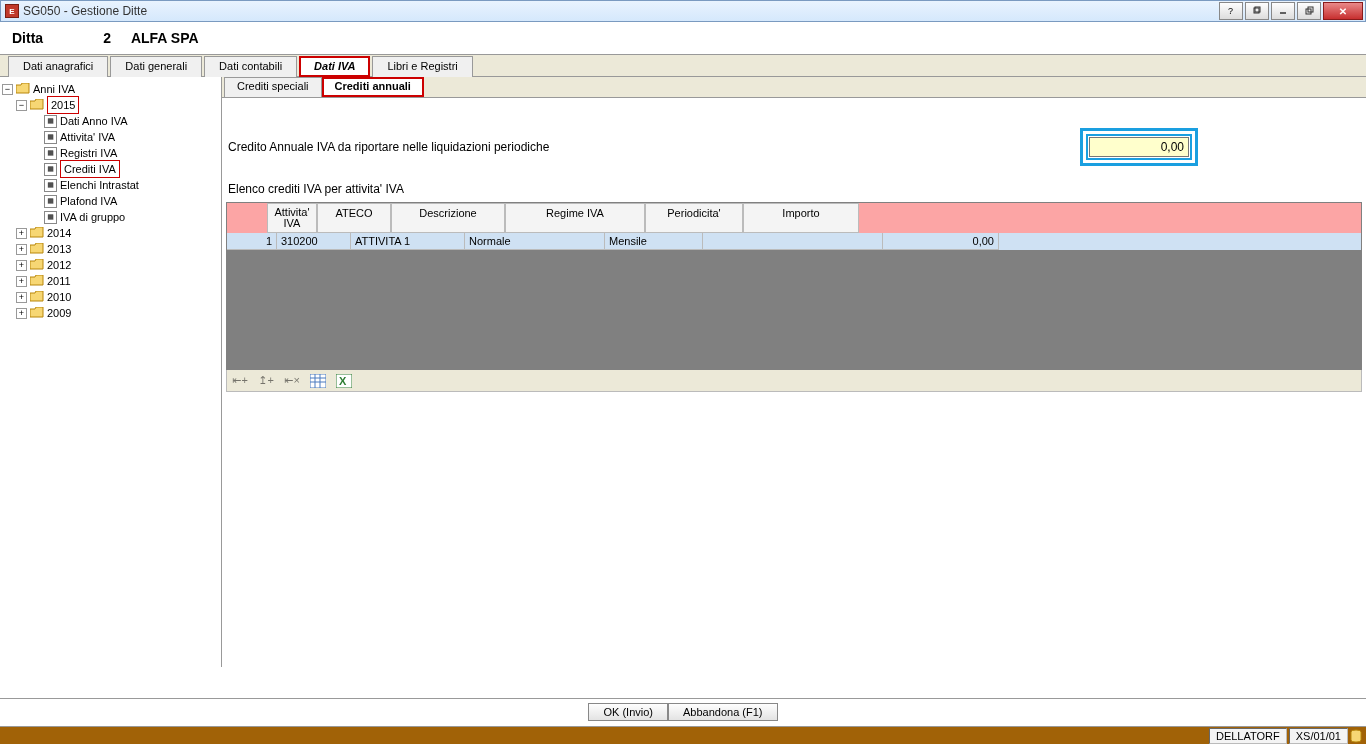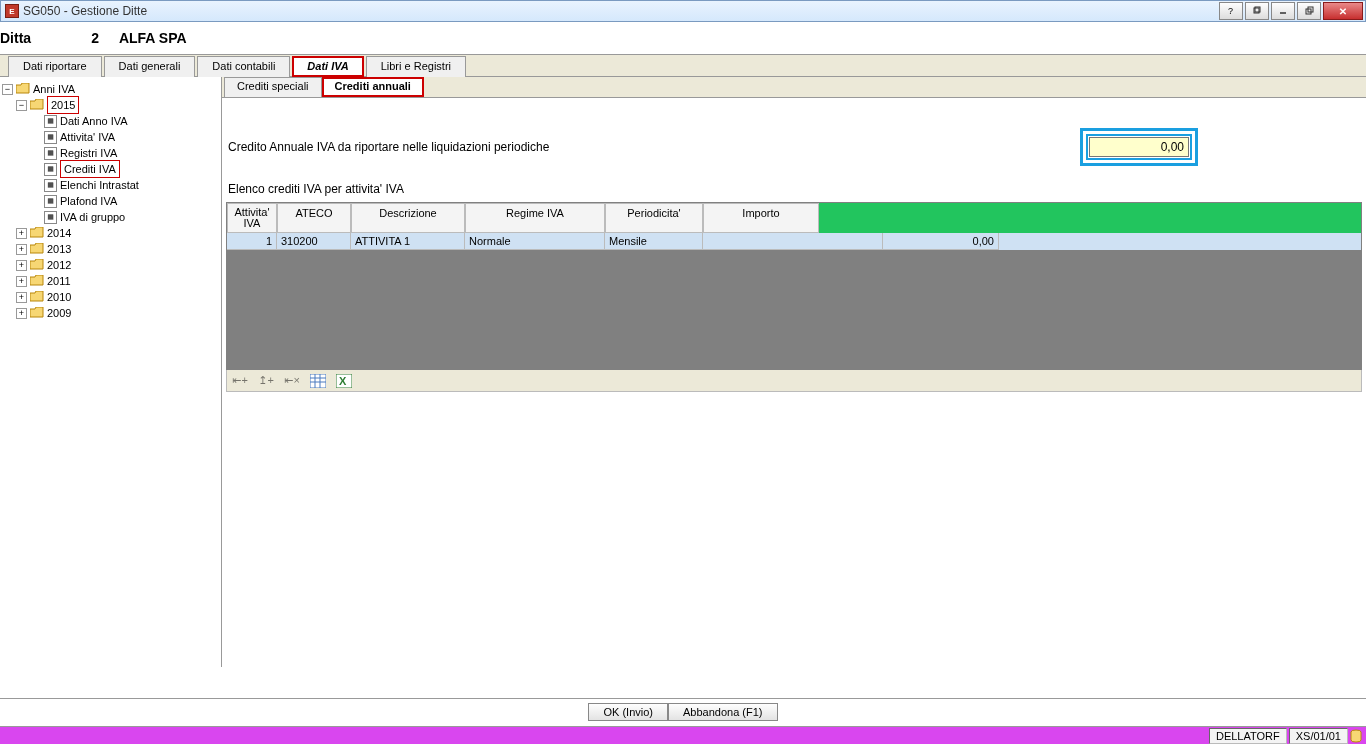--- a/index.html
+++ b/index.html
@@ -8,21 +8,21 @@
 
 .titlebar { background: linear-gradient(#e9f3fe, #d5e8fc); height: 22px; border: 1px solid #7a9ac0; display: flex; align-items: center; padding: 0 4px; position: relative; }
 .titlebar .app-icon { width: 14px; height: 14px; background: #c0392b; border: 1px solid #7a1e12; margin-right: 4px; display: flex; align-items: center; justify-content: center; color: #fff; font-size: 8px; font-weight: bold; }
 .titlebar .title-text { color: #333; font-size: 12px; }
 .titlebar .win-buttons { position: absolute; right: 2px; top: 1px; display: flex; gap: 2px; }
 .win-btn { width: 24px; height: 18px; border: 1px solid #888; background: linear-gradient(#fefefe, #ddd); display: flex; align-items: center; justify-content: center; font-size: 10px; cursor: pointer; }
 .win-btn.close { background: linear-gradient(#e98989, #c72f2f); color: #fff; border-color: #8a1a1a; width: 40px; font-weight: bold; }
 .win-btn svg { width: 10px; height: 10px; }
 
 
-.sub-header { padding: 8px 0; display: flex; align-items: center; gap: 20px; border-bottom: 1px solid #999; }
+.sub-header { padding: 8px 12px; display: flex; align-items: center; gap: 20px; border-bottom: 1px solid #999; }
 .sub-header .ditta-label { font-size: 14px; font-weight: bold; }
 .sub-header .ditta-num { font-size: 14px; font-weight: bold; margin-left: 40px; }
 .sub-header .ditta-name { font-size: 14px; font-weight: bold; }
 
 
 .main-tabs { display: flex; background: #ece9d8; border-bottom: 1px solid #999; height: 22px; padding-left: 8px; }
 .main-tab { padding: 3px 14px; border: 1px solid #999; border-bottom: none; background: #f0f0f0; margin-right: 2px; cursor: pointer; position: relative; top: 1px; }
 .main-tab.active { background: #fff; z-index: 2; font-weight: normal; font-style: italic; }
 .main-tab.highlight { border: 2px solid #c00; padding: 2px 13px; font-weight: bold; }
 
@@ -51,21 +51,21 @@
 .form-line { display: flex; align-items: center; padding: 30px 8px 12px 6px; }
 .form-line .label { font-size: 12px; text-align: center; }
 .form-line .input-wrap { margin-left: auto; margin-right: 160px; border: 3px solid #1a9fe0; padding: 3px; background: #fff; }
 .form-line .input-wrap2 { border: 2px solid #1a9fe0; padding: 1px; }
 .form-line input { width: 100px; text-align: right; background: #ffffcc; border: 1px solid #777; padding: 2px 4px; font-family: inherit; font-size: 12px; }
 
 .section-title { font-size: 12px; padding: 4px 6px; }
 
 
 .grid-wrap { margin: 2px 4px 0 4px; border: 1px solid #808080; height: 168px; background: #808080; display: flex; flex-direction: column; }
-.grid-header { display: flex; background: #22c55e; }
+.grid-header { display: flex; background: #fca5a5; padding-left: 40px; }
 .grid-header .cell { border: 1px solid #bbb; background: #f4f4f4; padding: 3px 4px; text-align: center; font-size: 11px; }
 .grid-body { background: #808080; }
 .grid-row { display: flex; background: #cfe1f3; }
 .grid-row .cell { border-right: 1px solid #bbb; border-bottom: 1px solid #bbb; padding: 2px 4px; font-size: 11px; }
 .col-attivita { width: 50px; text-align: right; }
 .col-ateco { width: 74px; }
 .col-descr { width: 114px; }
 .col-regime { width: 140px; }
 .col-period { width: 98px; }
 .col-tipo { width: 180px; }
@@ -75,21 +75,21 @@
 
 .grid-toolbar { background: #ece9d8; border: 1px solid #bbb; border-top: none; margin: 0 4px; padding: 3px 4px; display: flex; align-items: center; gap: 8px; height: 22px; }
 .tool-btn { width: 18px; height: 16px; display: flex; align-items: center; justify-content: center; cursor: pointer; opacity: 0.5; }
 .tool-btn.en { opacity: 1; }
 
 
 .bottom-buttons { position: absolute; bottom: 22px; left: 0; right: 0; height: 26px; border-top: 1px solid #999; display: flex; justify-content: center; align-items: center; gap: 0; background: #fff; }
 .bottom-buttons button { padding: 2px 14px; font-family: inherit; font-size: 11px; border: 1px solid #888; background: linear-gradient(#fefefe,#e3e3e3); cursor: pointer; }
 
 
-.status-bar { position: absolute; bottom: 2px; left: 0; right: 0; height: 18px; background: #d946ef; border-top: 1px solid #999; display: flex; align-items: center; justify-content: flex-end; padding: 0 4px; gap: 2px; font-size: 11px; }
+.status-bar { position: absolute; bottom: 2px; left: 0; right: 0; height: 18px; background: #a16207; border-top: 1px solid #999; display: flex; align-items: center; justify-content: flex-end; padding: 0 4px; gap: 2px; font-size: 11px; }
 .status-cell { border: 1px inset #bbb; padding: 1px 6px; background: #f4f4f4; }
 .status-icon { width: 12px; height: 14px; }
 </style>
 </head>
 <body>
 
 <div class="titlebar">
   <div class="app-icon">E</div>
   <span class="title-text">SG050 - Gestione Ditte</span>
   <div class="win-buttons">
@@ -119,21 +119,21 @@
   </div>
 </div>
 
 <div class="sub-header">
   <span class="ditta-label">Ditta</span>
   <span class="ditta-num">2</span>
   <span class="ditta-name">ALFA SPA</span>
 </div>
 
 <div class="main-tabs">
-  <div class="main-tab"><span>Dati riportare</span></div>
+  <div class="main-tab"><span>Dati anagrafici</span></div>
   <div class="main-tab"><span>Dati generali</span></div>
   <div class="main-tab"><span>Dati contabili</span></div>
   <div class="main-tab highlight active"><span>Dati IVA</span></div>
   <div class="main-tab"><span>Libri e Registri</span></div>
 </div>
 
 <div class="body-wrap">
 
   <div class="left-tree">
     <div class="tree-node">

